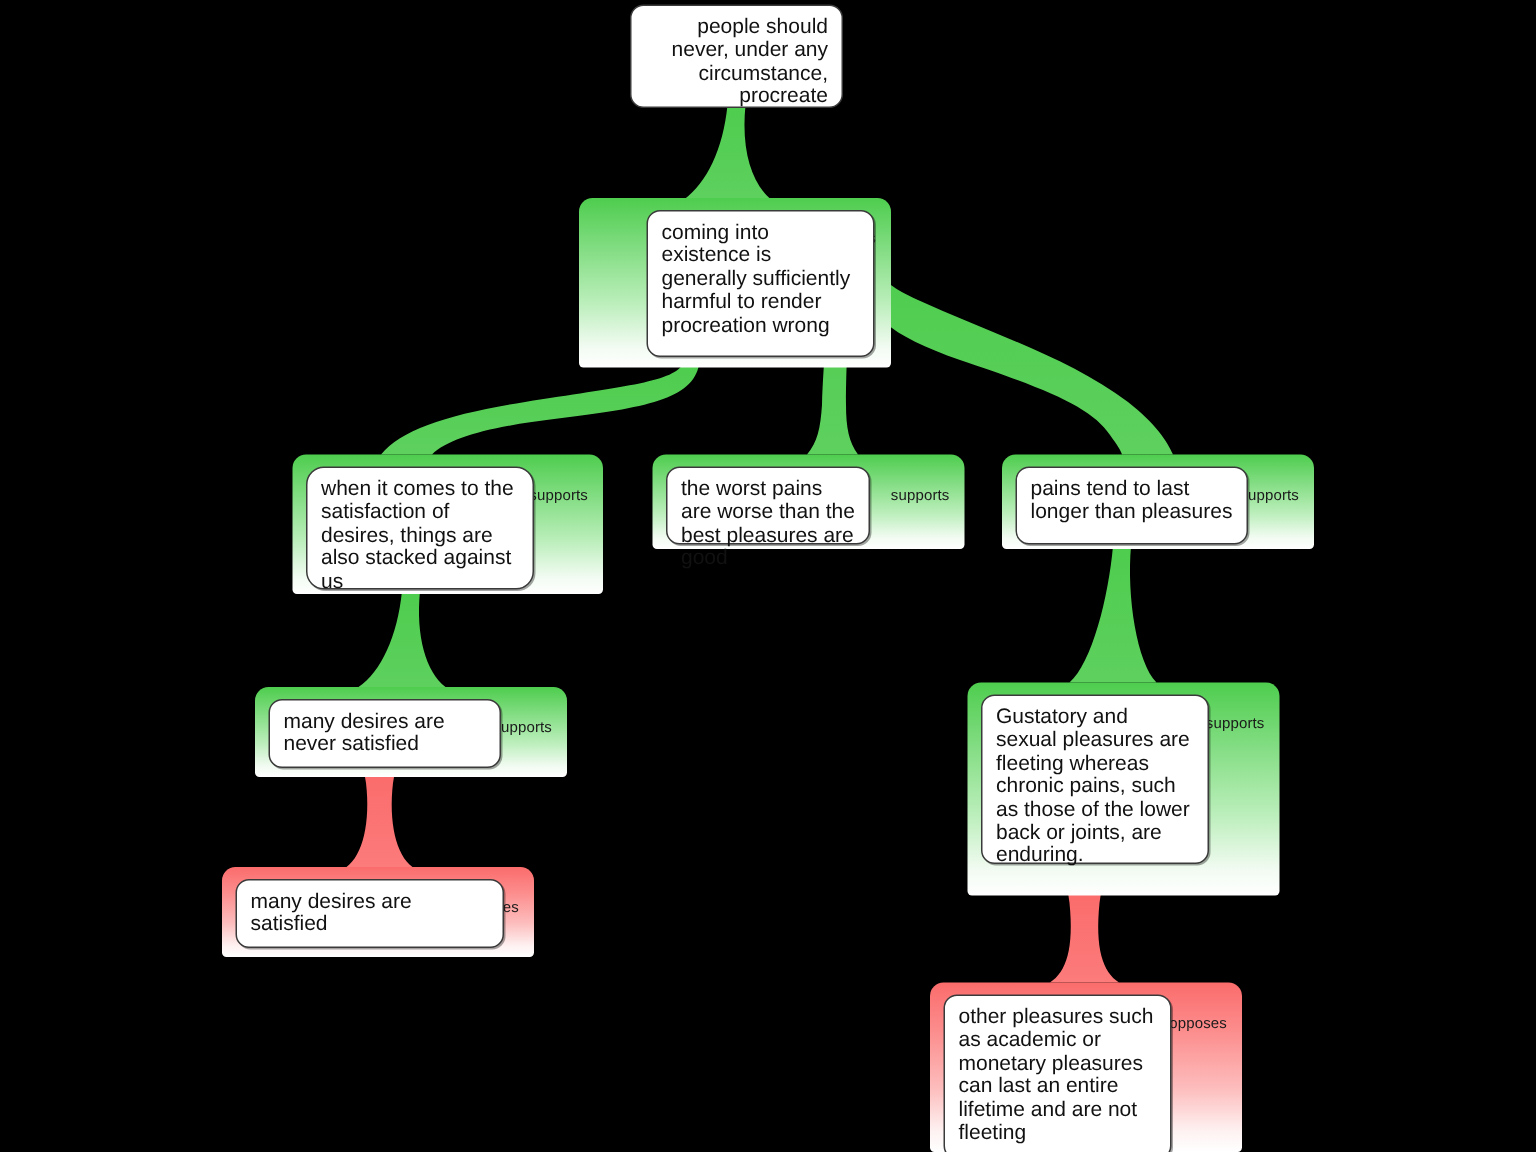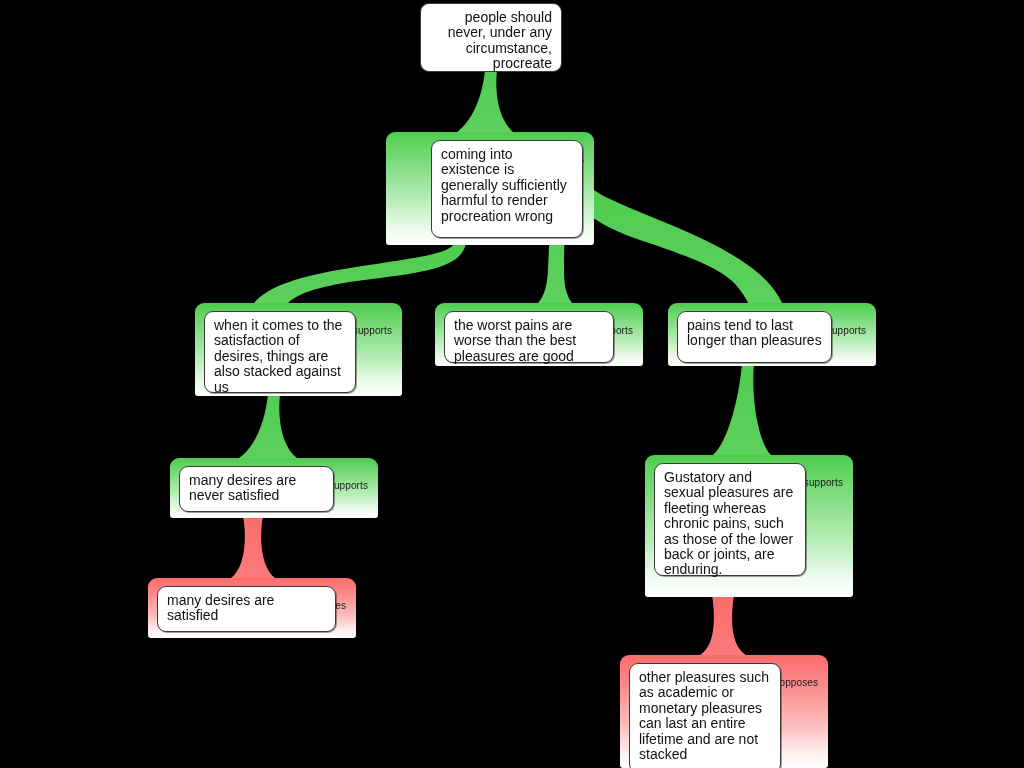--- a/index.html
+++ b/index.html
@@ -116,28 +116,28 @@
 
   <div class="node supports" style="left:386px; top:132px; width:208px; height:113px;">
     <span class="relation-label">supports</span>
     <div class="claim-box" style="width:152px; height:98px;margin-left:36px;">
       <span>coming into existence is generally sufficiently harmful to render procreation wrong</span>
     </div>
   </div>
 
   <div class="node supports" style="left:195px; top:303px; width:207px; height:93px;">
     <span class="relation-label">supports</span>
-    <div class="claim-box" style="width:152px; height:82px;">
+    <div class="claim-box" style="width:152px; height:82px;border-radius:12px;">
       <span>when it comes to the satisfaction of desires, things are also stacked against us</span>
     </div>
   </div>
 
   <div class="node supports" style="left:435px; top:303px; width:208px; height:63px;">
     <span class="relation-label">supports</span>
-    <div class="claim-box" style="width:170px; height:52px;">
+    <div class="claim-box" style="width:136px; height:52px;">
       <span>the worst pains are worse than the best pleasures are good</span>
     </div>
   </div>
 
   <div class="node supports" style="left:668px; top:303px; width:208px; height:63px;">
     <span class="relation-label">supports</span>
     <div class="claim-box" style="width:155px; height:52px;">
       <span>pains tend to last longer than pleasures</span>
     </div>
   </div>
@@ -159,17 +159,17 @@
   <div class="node supports" style="left:645px; top:455px; width:208px; height:142px;">
     <span class="relation-label">supports</span>
     <div class="claim-box" style="width:152px; height:113px;">
       <span>Gustatory and sexual pleasures are fleeting whereas chronic pains, such as those of the lower back or joints, are enduring.</span>
     </div>
   </div>
 
   <div class="node opposes" style="left:620px; top:655px; width:208px; height:113px;">
     <span class="relation-label">opposes</span>
     <div class="claim-box" style="width:152px; height:110px;">
-      <span>other pleasures such as academic or monetary pleasures can last an entire lifetime and are not stacked</span>
+      <span>other pleasures such as academic or monetary pleasures can last an entire lifetime and are not fleeting</span>
     </div>
   </div>
 
 </div>
 
 </body></html>

